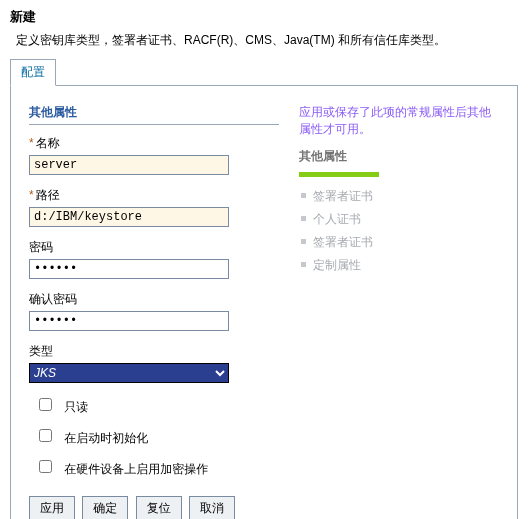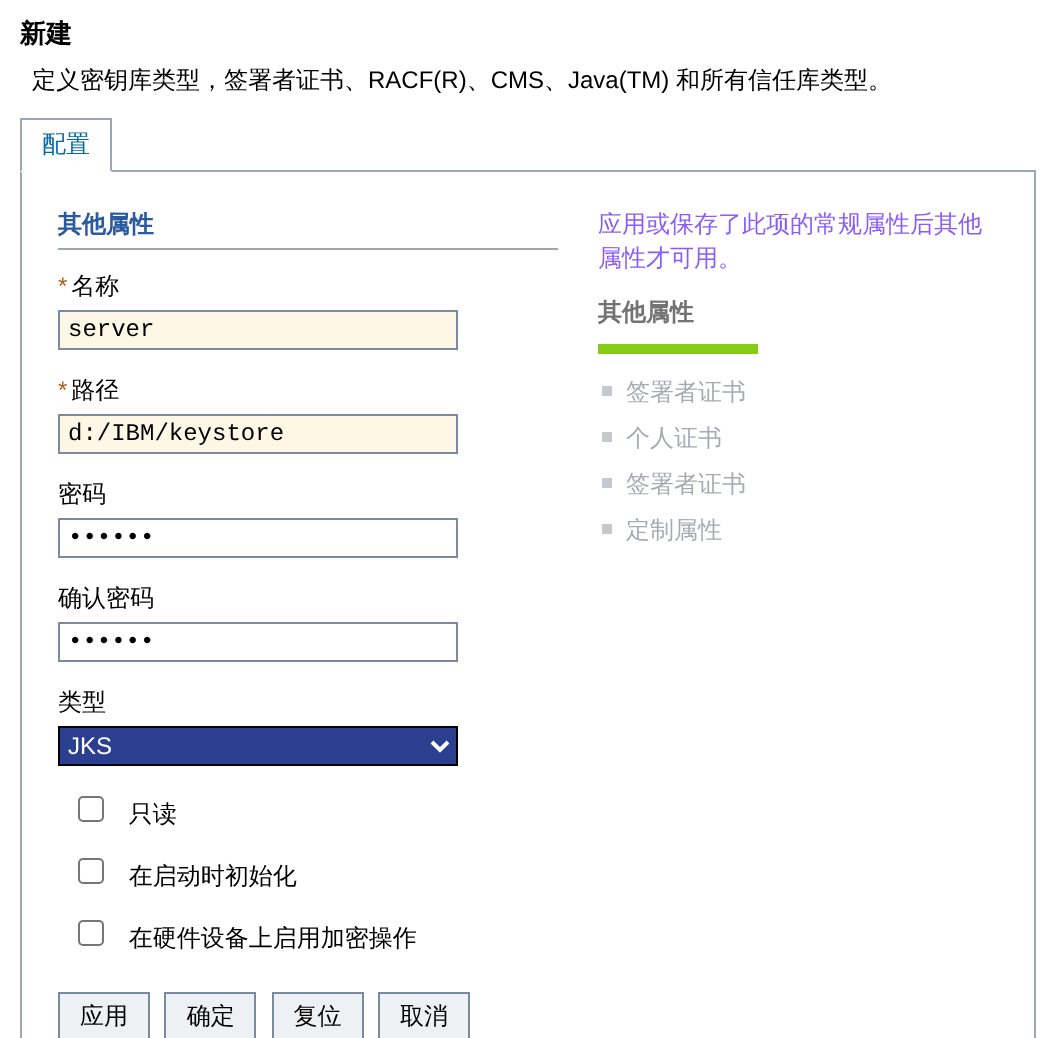--- a/index.html
+++ b/index.html
@@ -83,20 +83,21 @@
     background: #fff;
   }
   .sel {
     width: 200px;
     background: #2a3f8f;
     color: #fff;
     border: 1px solid #000;
     font-family: inherit;
     font-size: 12px;
     height: 20px;
+    font-style: italic;
   }
   .chk-row {
     margin: 10px 0 10px 6px;
   }
   .chk-row label {
     margin-left: 6px;
   }
   .btnrow {
     margin-top: 18px;
   }

